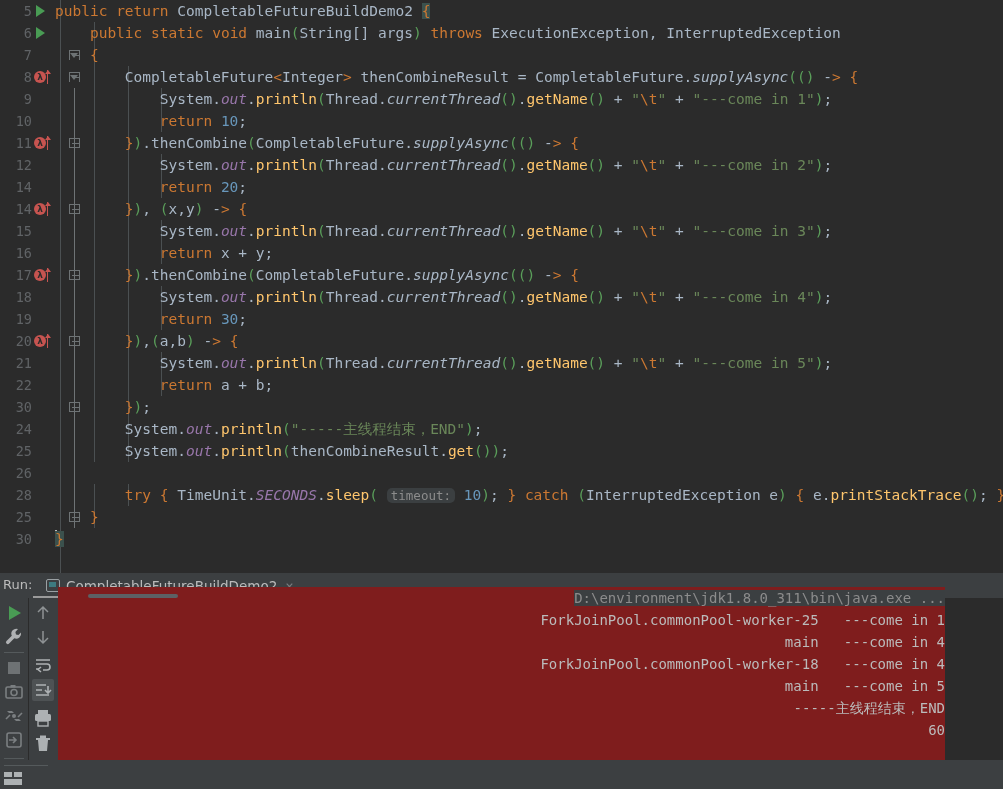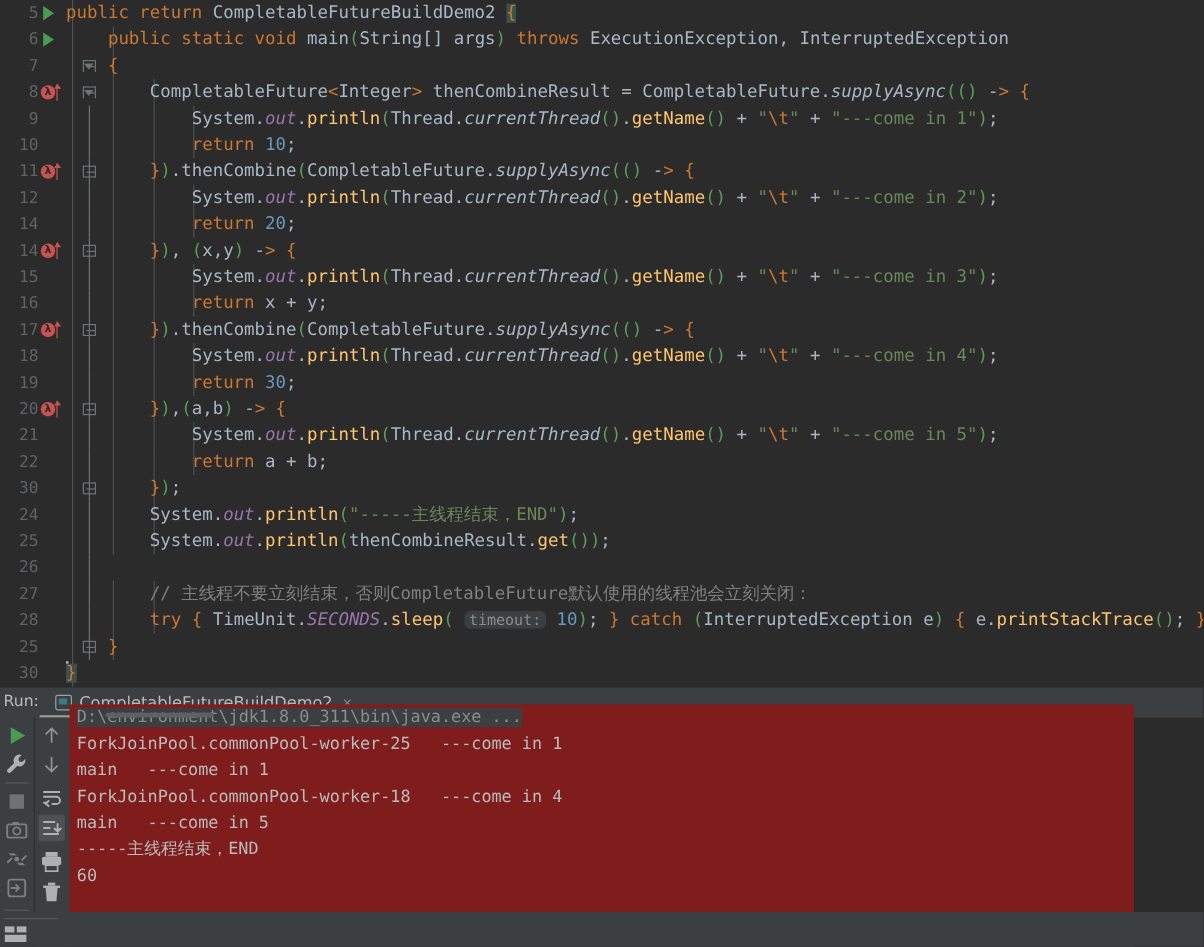--- a/index.html
+++ b/index.html
@@ -115,20 +115,21 @@
   .brace-hl { background: #3B514D; }
   .caret {
     display: inline-block; width: 2px; height: 17px;
     background: #BBBBBB; vertical-align: -3px; margin-right: -2px;
   }
 
   
   #runpanel {
     position: absolute; left: 0; top: 573px; width: 1003px; height: 216px;
     background: #3C3F41;
+    text-align: right;
   }
   #run-tabbar {
     position: absolute; left: 0; top: 0; width: 1003px; height: 25px;
   }
   #run-label {
     position: absolute; left: 3px; top: 4px;
     color: #BBBBBB; font-size: 13px;
     font-family: "DejaVu Sans","Liberation Sans",sans-serif;
   }
   #run-tab {
@@ -221,21 +222,20 @@
         <div class="code-row"><div class="gutter-lnum">17</div><div class="gutter-mark"><span class="lambda-mark"><span class="lambda-circle">λ</span><span class="lambda-arrow"></span></span></div><div class="fold-col"><span class="fold-line"></span><span class="fold-box"></span></div><span class="iguide" style="left: 94px;"></span><span class="iguide" style="left: 127.68px;"></span><div class="code-text" style="left: 55px;">        <span class="brY">}</span><span class="brG">)</span>.<span class="br1">thenCombine</span><span class="brG">(</span><span class="cls">CompletableFuture</span>.<span class="stat" style="color:#A9B7C6">supplyAsync</span><span class="brG">(</span><span class="brG">(</span><span class="brG">)</span> -<span class="diam">&gt;</span> <span class="brY">{</span></div></div>
         <div class="code-row"><div class="gutter-lnum">18</div><div class="fold-col"><span class="fold-line"></span></div><span class="iguide" style="left: 94px;"></span><span class="iguide" style="left: 127.68px;"></span><span class="iguide" style="left: 161.36px;"></span><div class="code-text" style="left: 55px;">            <span class="cls">System</span>.<span class="fld">out</span>.<span class="mth">println</span><span class="brG">(</span><span class="cls">Thread</span>.<span class="stat" style="color:#A9B7C6">currentThread</span><span class="brG">(</span><span class="brG">)</span>.<span class="mth">getName</span><span class="brG">(</span><span class="brG">)</span> + <span class="str">"<span class="esc">\t</span>"</span> + <span class="str">"---come in 4"</span><span class="brG">)</span>;</div></div>
         <div class="code-row"><div class="gutter-lnum">19</div><div class="fold-col"><span class="fold-line"></span></div><span class="iguide" style="left: 94px;"></span><span class="iguide" style="left: 127.68px;"></span><span class="iguide" style="left: 161.36px;"></span><div class="code-text" style="left: 55px;">            <span class="kw">return</span> <span class="num">30</span>;</div></div>
         <div class="code-row"><div class="gutter-lnum">20</div><div class="gutter-mark"><span class="lambda-mark"><span class="lambda-circle">λ</span><span class="lambda-arrow"></span></span></div><div class="fold-col"><span class="fold-line"></span><span class="fold-box"></span></div><span class="iguide" style="left: 94px;"></span><span class="iguide" style="left: 127.68px;"></span><div class="code-text" style="left: 55px;">        <span class="brY">}</span><span class="brG">)</span>,<span class="brG">(</span><span class="cls">a</span>,<span class="cls">b</span><span class="brG">)</span> -<span class="diam">&gt;</span> <span class="brY">{</span></div></div>
         <div class="code-row"><div class="gutter-lnum">21</div><div class="fold-col"><span class="fold-line"></span></div><span class="iguide" style="left: 94px;"></span><span class="iguide" style="left: 127.68px;"></span><span class="iguide" style="left: 161.36px;"></span><div class="code-text" style="left: 55px;">            <span class="cls">System</span>.<span class="fld">out</span>.<span class="mth">println</span><span class="brG">(</span><span class="cls">Thread</span>.<span class="stat" style="color:#A9B7C6">currentThread</span><span class="brG">(</span><span class="brG">)</span>.<span class="mth">getName</span><span class="brG">(</span><span class="brG">)</span> + <span class="str">"<span class="esc">\t</span>"</span> + <span class="str">"---come in 5"</span><span class="brG">)</span>;</div></div>
         <div class="code-row"><div class="gutter-lnum">22</div><div class="fold-col"><span class="fold-line"></span></div><span class="iguide" style="left: 94px;"></span><span class="iguide" style="left: 127.68px;"></span><span class="iguide" style="left: 161.36px;"></span><div class="code-text" style="left: 55px;">            <span class="kw">return</span> <span class="cls">a</span> + <span class="cls">b</span>;</div></div>
         <div class="code-row"><div class="gutter-lnum">30</div><div class="fold-col"><span class="fold-line"></span><span class="fold-box"></span></div><span class="iguide" style="left: 94px;"></span><span class="iguide" style="left: 127.68px;"></span><div class="code-text" style="left: 55px;">        <span class="brY">}</span><span class="brG">)</span>;</div></div>
         <div class="code-row"><div class="gutter-lnum">24</div><div class="fold-col"><span class="fold-line"></span></div><span class="iguide" style="left: 94px;"></span><span class="iguide" style="left: 127.68px;"></span><div class="code-text" style="left: 55px;">        <span class="cls">System</span>.<span class="fld">out</span>.<span class="mth">println</span><span class="brG">(</span><span class="str">"-----主线程结束，END"</span><span class="brG">)</span>;</div></div>
         <div class="code-row"><div class="gutter-lnum">25</div><div class="fold-col"><span class="fold-line"></span></div><span class="iguide" style="left: 94px;"></span><span class="iguide" style="left: 127.68px;"></span><div class="code-text" style="left: 55px;">        <span class="cls">System</span>.<span class="fld">out</span>.<span class="mth">println</span><span class="brG">(</span><span class="cls">thenCombineResult</span>.<span class="mth">get</span><span class="brG">(</span><span class="brG">)</span><span class="brG">)</span>;</div></div>
         <div class="code-row"><div class="gutter-lnum">26</div><div class="fold-col"><span class="fold-line"></span></div><div class="code-text" style="left: 55px;"></div></div>
-        <div class="code-row"><div class="gutter-lnum">27</div><div class="fold-col"><span class="fold-line"></span></div><span class="iguide" style="left: 94px;"></span><span class="iguide" style="left: 127.68px;"></span><div class="code-text" style="left: 55px;">        <span class="cmt">// 主线程不要立刻结束，否则CompletableFuture默认使用的线程池会立刻关闭：</span></div></div>
         <div class="code-row"><div class="gutter-lnum">28</div><div class="fold-col"><span class="fold-line"></span></div><span class="iguide" style="left: 94px;"></span><span class="iguide" style="left: 127.68px;"></span><div class="code-text" style="left: 55px;">        <span class="kw">try</span> <span class="brY">{</span> <span class="cls">TimeUnit</span>.<span class="fld">SECONDS</span>.<span class="mth">sleep</span><span class="brG">(</span> <span class="hint">timeout:</span> <span class="num">10</span><span class="brG">)</span>; <span class="brY">}</span> <span class="kw">catch</span> <span class="brG">(</span><span class="cls">InterruptedException</span> <span class="cls">e</span><span class="brG">)</span> <span class="brY">{</span> <span class="cls">e</span>.<span class="mth">printStackTrace</span><span class="brG">(</span><span class="brG">)</span>; <span class="brY">}</span></div></div>
         <div class="code-row"><div class="gutter-lnum">25</div><div class="fold-col"><span class="fold-line"></span><span class="fold-box"></span></div><span class="iguide" style="left: 94px;"></span><div class="code-text" style="left: 55px;">    <span class="brY">}</span></div></div>
         <div class="code-row"><div class="gutter-lnum">30</div><div class="fold-col"></div><div class="code-text" style="left: 55px;"><span class="caret"></span><span class="brY brace-hl">}</span></div></div>
       </div>
   </div>
 
   <div id="runpanel">
 
     <div id="run-tabbar">
       <div id="run-label">Run:</div>
@@ -325,21 +325,21 @@
           <rect x="8" y="2.5" width="6" height="2.5" fill="#ADB1B3"></rect>
           <path d="M6 7 h10 l-1 11 h-8 z" fill="#ADB1B3"></path>
         </svg>
       </div>
     </div>
 
     <div id="console">
       <div id="console-lines">
           <div class="cline cmdline"><span>D:\environment\jdk1.8.0_311\bin\java.exe ...</span></div>
           <div class="cline">ForkJoinPool.commonPool-worker-25   ---come in 1</div>
-          <div class="cline">main   ---come in 1</div>
+          <div class="cline">main   ---come in 4</div>
           <div class="cline">ForkJoinPool.commonPool-worker-18   ---come in 4</div>
           <div class="cline">main   ---come in 5</div>
           <div class="cline">-----主线程结束，END</div>
           <div class="cline">60</div>
         </div>
     </div>
     <div id="console-scroll-right"></div>
     <div id="console-sb"></div>
   </div>
 

